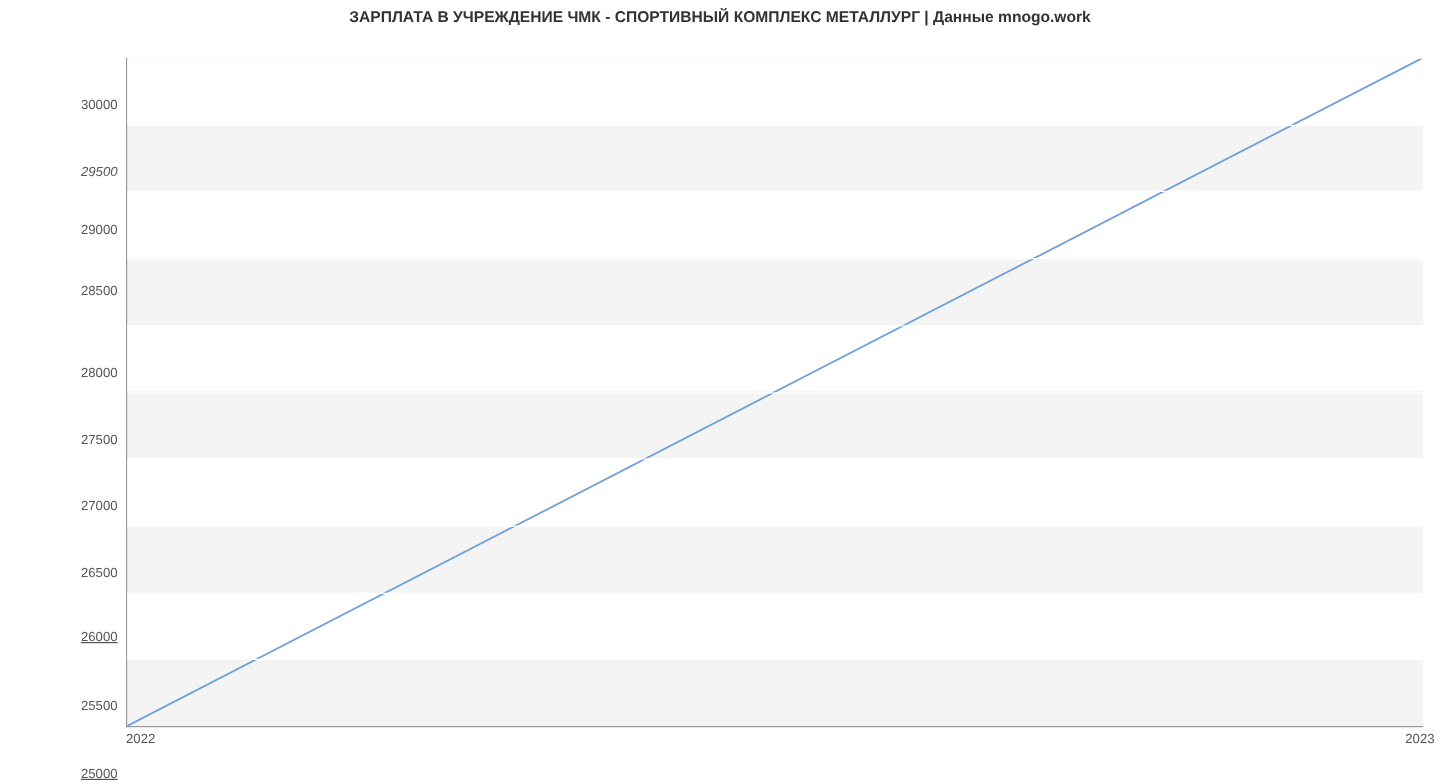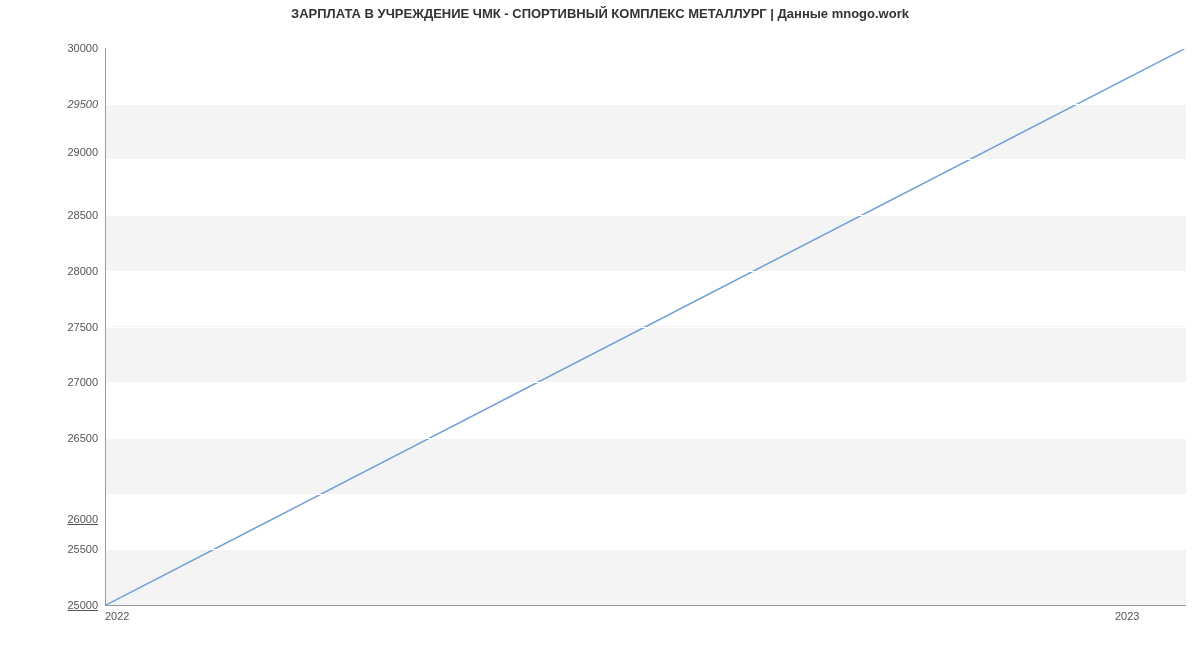--- a/index.html
+++ b/index.html
@@ -51,20 +51,21 @@
     background: #ffffff;
   }
   .ytick {
     position: absolute;
     right: 1102px;
     width: 60px;
     text-align: right;
     font-size: 11px;
     color: #555;
     transform: translateY(-50%);
+    margin-top: 40px;
   }
   .xtick {
     position: absolute;
     top: 610px;
     font-size: 11px;
     color: #555;
   }
 </style>
 </head>
 <body>
@@ -88,24 +89,24 @@
       <div class="gridline" style="top: 334px;"></div>
       <div class="gridline" style="top: 279px;"></div>
       <div class="gridline" style="top: 223px;"></div>
       <div class="gridline" style="top: 167px;"></div>
       <div class="gridline" style="top: 111px;"></div>
       <div class="gridline" style="top: 56px;"></div>
       <div class="gridline" style="top: 0px;"></div>
     </div>
 <div class="ytick" style="top: 605px; text-decoration: underline;">25000</div>
     <div class="ytick" style="top: 549.3px;">25500</div>
-    <div class="ytick" style="top: 519px; text-decoration: underline;">26000</div>
+    <div class="ytick" style="top: 491px; text-decoration: underline;">26000</div>
     <div class="ytick" style="top: 437.9px;">26500</div>
     <div class="ytick" style="top: 382.2px;">27000</div>
     <div class="ytick" style="top: 326.5px;">27500</div>
     <div class="ytick" style="top: 270.8px;">28000</div>
-    <div class="ytick" style="top: 215px;">28500</div>
+    <div class="ytick" style="top: 203px;">28500</div>
     <div class="ytick" style="top: 152px;">29000</div>
     <div class="ytick" style="top: 103.7px; font-style: italic;">29500</div>
     <div class="ytick" style="top: 48px;">30000</div>
     <div class="xtick" style="left: 105px;">2022</div>
-    <div class="xtick" style="left: 1115px;">2023</div>
+    <div class="xtick" style="left: 1171px;">2023</div>
   </div>
 
 </body></html>

